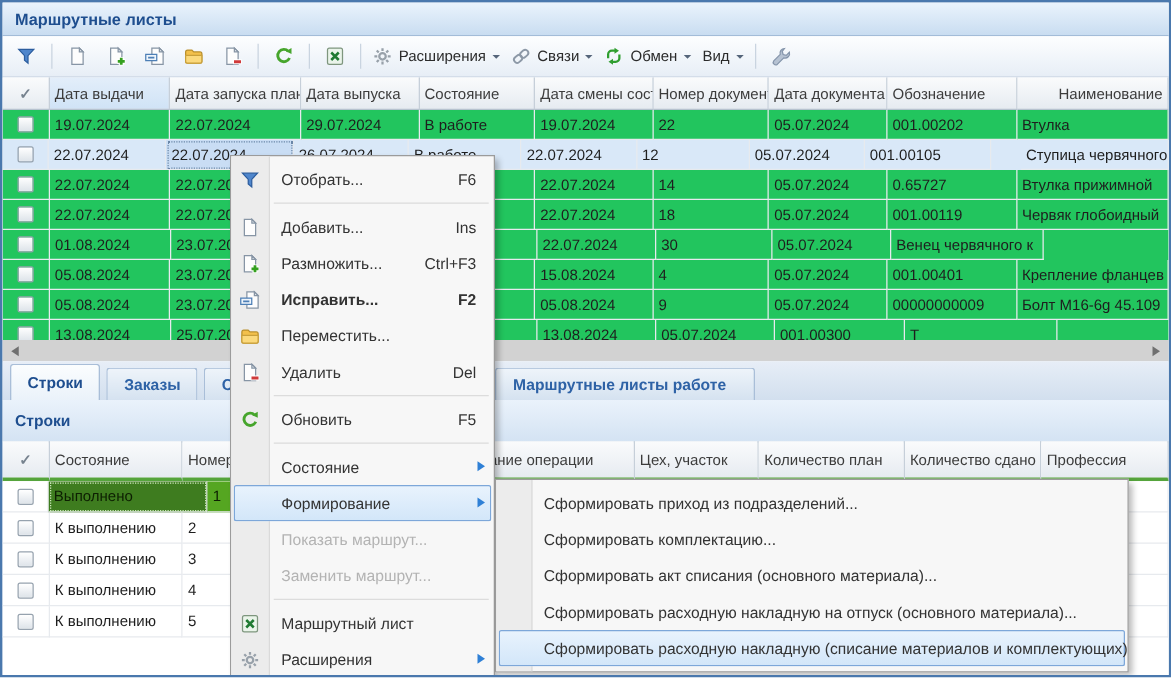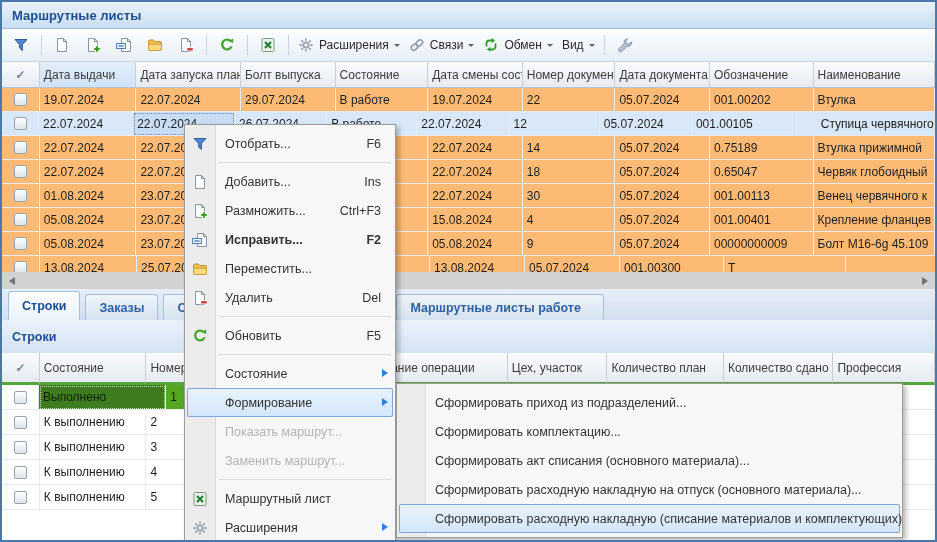--- a/index.html
+++ b/index.html
@@ -17,21 +17,21 @@
   .caret{width:0;height:0;border:3.5px solid transparent;border-top-color:#55657a;margin-top:4px;}
   .ic16{width:16px;height:16px;display:inline-flex;}
   
   .grid-head{position:absolute;left:0;top:60px;right:0;height:26px;display:flex;background:#e6ebf1;}
   .hcell{box-sizing:border-box;height:26px;background:linear-gradient(#fafbfc,#e6ebf1);
          border-right:1px solid #c6cfd9;border-bottom:1px solid #b6c2cf;display:flex;align-items:center;
          padding:0 4px;color:#3c3c3c;overflow:hidden;white-space:nowrap;}
   .hcell.sorted{background:linear-gradient(#e3eefa,#d0e3f6);}
   .tri-up{width:0;height:0;border:4px solid transparent;border-bottom:5px solid #3a78c9;margin:0 0 4px 4px;}
   .grid-body{position:absolute;left:0;top:86px;right:0;height:184px;overflow:hidden;background:#fff;}
-  .trow{display:flex;height:24px;background:#fdba74;}
+  .trow{display:flex;height:24px;background:#22c55e;}
   .trow.sel{background:#d9e8f8;}
   .tcell{box-sizing:border-box;border-right:1px solid #e7eaee;border-bottom:1px solid #e7eaee;
          display:flex;align-items:center;padding:0 4px;overflow:hidden;white-space:nowrap;}
   .tcell.cur{background:#c9ddf4;outline:1px dotted #6a87a8;outline-offset:-2px;}
   .ccell{justify-content:center;}
   .cb{width:13px;height:13px;box-sizing:border-box;border:1px solid #96a2ae;border-radius:2px;
       background:linear-gradient(#ffffff,#dde3e9);box-shadow:inset 0 0 1px #fff;}
   .hcheck{color:#76828e;font-weight:bold;}
   
   .hscroll{position:absolute;left:0;right:0;top:270px;height:17px;background:#d2d2d2;
@@ -212,38 +212,38 @@
         <span class="hcheck">✓</span>
       </div>
       <div class="hcell sorted" style="width: 97px; gap: 42px;">
         <span>Дата выдачи</span>
         <span class="tri-up"></span>
       </div>
       <div class="hcell" style="width: 105px;">
         <span>Дата запуска плановая</span>
       </div>
       <div class="hcell" style="width: 95px;">
-        <span>Болт выпуска</span>
+        <span>Дата выпуска</span>
       </div>
       <div class="hcell" style="width: 93px;">
         <span>Состояние</span>
       </div>
       <div class="hcell" style="width: 95px;">
         <span>Дата смены состояния</span>
       </div>
       <div class="hcell" style="width: 93px;">
         <span>Номер документа</span>
       </div>
       <div class="hcell" style="width: 95px;">
         <span>Дата документа</span>
       </div>
       <div class="hcell" style="width: 104px;">
         <span>Обозначение</span>
       </div>
-      <div class="hcell" style="width: 122px;">
+      <div class="hcell" style="width: 122px; justify-content: flex-end;">
         <span>Наименование</span>
       </div>
     </div>
   <div class="grid-body" id="topBody">
       <div class="trow">
         <div class="tcell ccell" style="width: 38px;">
           <span class="cb"></span>
         </div>
         <div class="tcell" style="width: 97px;">19.07.2024</div>
         <div class="tcell" style="width: 105px;">22.07.2024</div>
@@ -273,49 +273,48 @@
         <div class="tcell ccell" style="width: 38px;">
           <span class="cb"></span>
         </div>
         <div class="tcell" style="width: 97px;">22.07.2024</div>
         <div class="tcell" style="width: 105px;">22.07.2024</div>
         <div class="tcell" style="width: 95px;"></div>
         <div class="tcell" style="width: 93px;"></div>
         <div class="tcell" style="width: 95px;">22.07.2024</div>
         <div class="tcell" style="width: 93px;">14</div>
         <div class="tcell" style="width: 95px;">05.07.2024</div>
-        <div class="tcell" style="width: 104px;">0.75189</div>
+        <div class="tcell" style="width: 104px;">0.65727</div>
         <div class="tcell" style="width: 122px;">Втулка прижимной</div>
       </div>
       <div class="trow">
         <div class="tcell ccell" style="width: 38px;">
           <span class="cb"></span>
         </div>
         <div class="tcell" style="width: 97px;">22.07.2024</div>
         <div class="tcell" style="width: 105px;">22.07.2024</div>
         <div class="tcell" style="width: 95px;"></div>
         <div class="tcell" style="width: 93px;"></div>
         <div class="tcell" style="width: 95px;">22.07.2024</div>
         <div class="tcell" style="width: 93px;">18</div>
         <div class="tcell" style="width: 95px;">05.07.2024</div>
-        <div class="tcell" style="width: 104px;">0.65047</div>
+        <div class="tcell" style="width: 104px;">001.00119</div>
         <div class="tcell" style="width: 122px;">Червяк глобоидный</div>
       </div>
       <div class="trow">
         <div class="tcell ccell" style="width: 38px;">
           <span class="cb"></span>
         </div>
         <div class="tcell" style="width: 97px;">01.08.2024</div>
         <div class="tcell" style="width: 105px;">23.07.2024</div>
         <div class="tcell" style="width: 95px;"></div>
         <div class="tcell" style="width: 93px;"></div>
         <div class="tcell" style="width: 95px;">22.07.2024</div>
         <div class="tcell" style="width: 93px;">30</div>
         <div class="tcell" style="width: 95px;">05.07.2024</div>
-        <div class="tcell" style="width: 104px;">001.00113</div>
         <div class="tcell" style="width: 122px;">Венец червячного к</div>
       </div>
       <div class="trow">
         <div class="tcell ccell" style="width: 38px;">
           <span class="cb"></span>
         </div>
         <div class="tcell" style="width: 97px;">05.08.2024</div>
         <div class="tcell" style="width: 105px;">23.07.2024</div>
         <div class="tcell" style="width: 95px;"></div>
         <div class="tcell" style="width: 93px;"></div>

